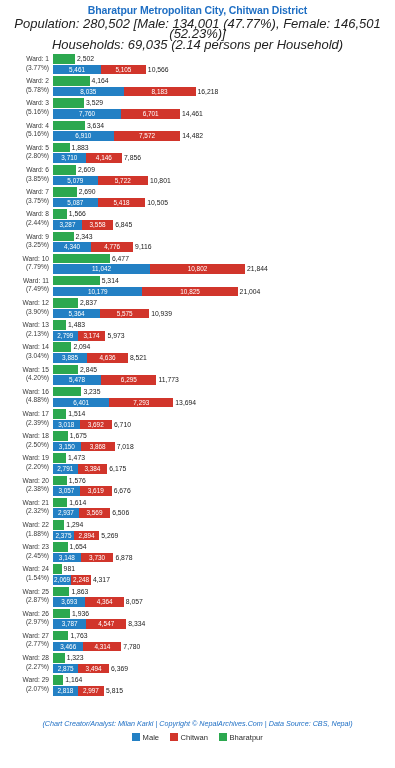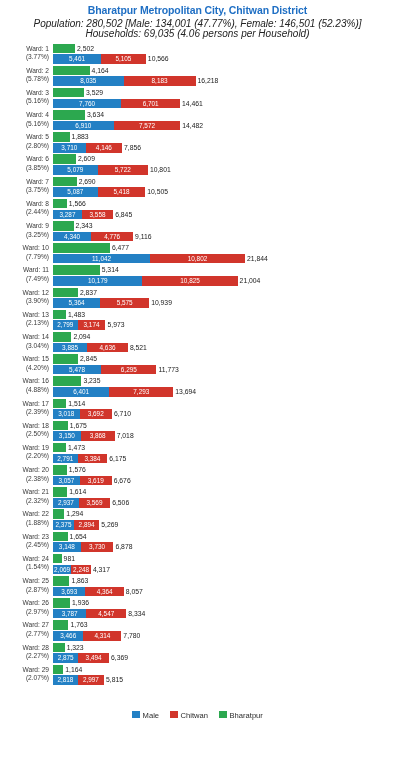--- a/index.html
+++ b/index.html
@@ -13,21 +13,21 @@
   }
   #chart-root{width:395px;height:768px;position:relative;box-sizing:border-box;}
 
   
   .header{padding-top:4px;text-align:center;}
   .title-line{
     color:#1f6fc4;font-weight:bold;font-size:10.5px;line-height:12.5px;
     letter-spacing:-0.1px;
   }
   .subtitle-line{
-    color:#222;font-style:italic;font-size:10px;line-height:10.5px;
+    color:#222;font-style:italic;font-size:13px;line-height:10.5px;
   }
   .sub-wrap{margin-top:2px;}
 
   
   .plot{
     position:relative;
     margin-top:4px;
     height:663px;
     box-sizing:border-box;
   }
@@ -119,21 +119,21 @@
 </style>
 </head>
 <body>
 
 <div id="chart-root">
 
   <div class="header">
     <div class="title-line">Bharatpur Metropolitan City, Chitwan District</div>
     <div class="sub-wrap">
       <div class="subtitle-line">Population: 280,502 [Male: 134,001 (47.77%), Female: 146,501 (52.23%)]</div>
-      <div class="subtitle-line">Households: 69,035 (4.06 persons per Household)</div>
+      <div class="subtitle-line">Households: 69,035 (2.14 persons per Household)</div>
     </div>
   </div>
 
   <div class="plot">
     <div class="rows" id="rows">
         <div class="row">
           <div class="ward-label">
             <span class="w-name">Ward: 1</span>
             <span class="w-pct">(3.77%)</span>
           </div>
@@ -766,20 +766,21 @@
               <div class="seg seg-female" style="width: 26.3424px; background: rgb(209, 53, 43);">
                 <span class="inlabel">2,997</span>
                 <span class="endlabel">5,815</span>
               </div>
             </div>
           </div>
         </div>
       </div>
   </div>
 
+  <div class="credit">(Chart Creator/Analyst: Milan Karki | Copyright © NepalArchives.Com | Data Source: CBS, Nepal)</div>
 
   <div class="legend" id="legend">
       <div class="legend-item">
         <span class="legend-swatch" style="background: rgb(35, 128, 196);"></span>
         <span class="legend-text">Male</span>
       </div>
       <div class="legend-item">
         <span class="legend-swatch" style="background: rgb(209, 53, 43);"></span>
         <span class="legend-text">Chitwan</span>
       </div>

